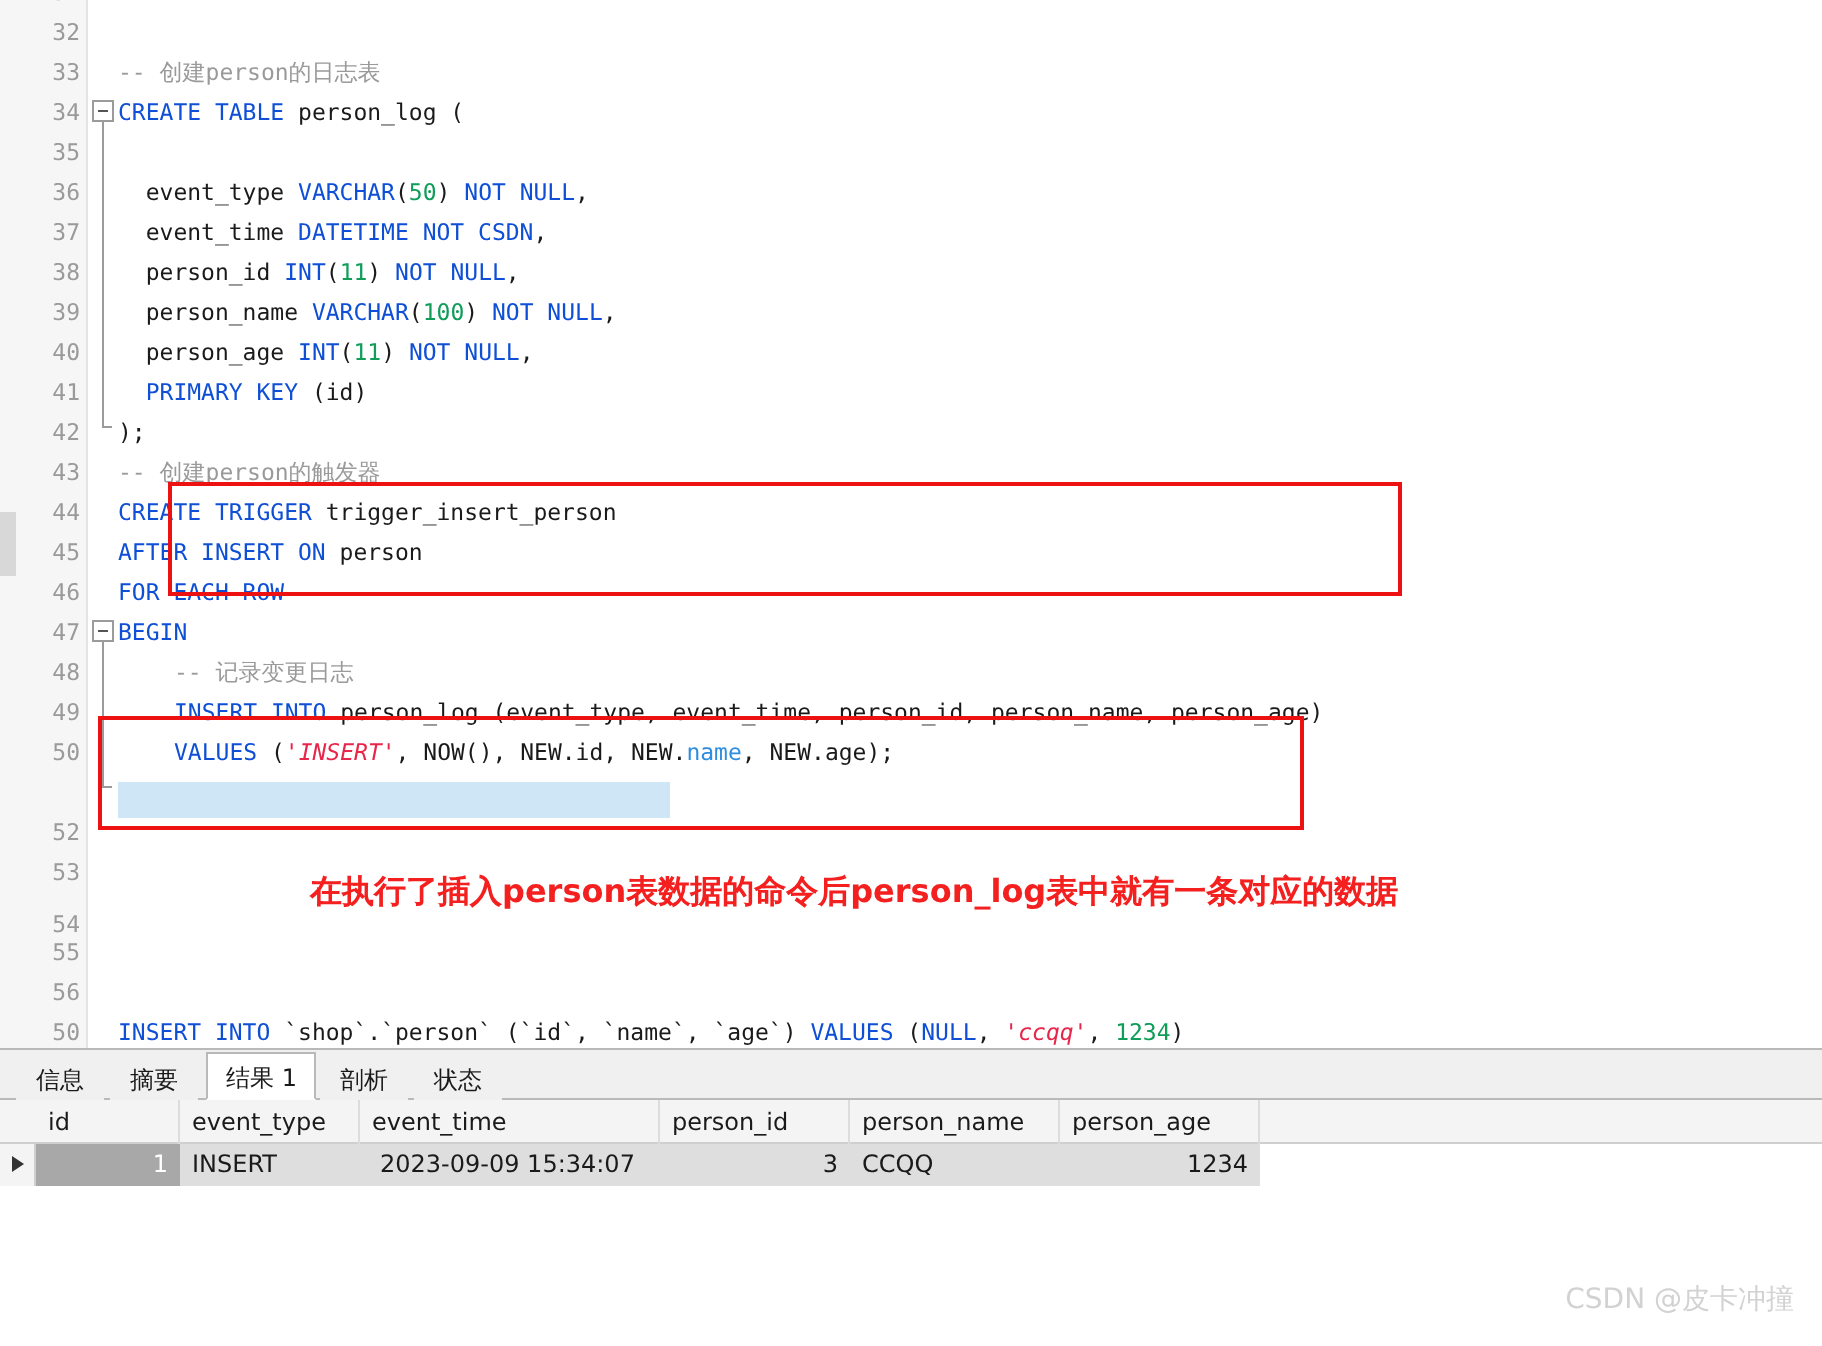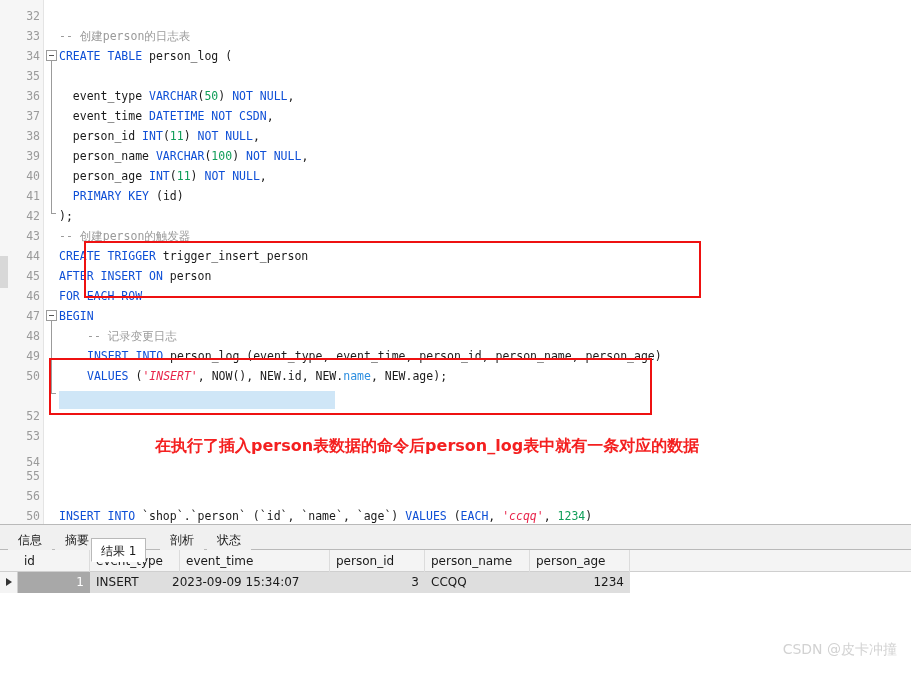--- a/index.html
+++ b/index.html
@@ -380,21 +380,21 @@
       </div>
       <div class="line" style="top:466px;">
         <span class="ln">55</span>
       </div>
       <div class="line" style="top:486px;">
         <span class="ln">56</span>
       </div>
 
       <div class="line" style="top:506px;">
         <span class="ln">50</span>
-        <span class="code"><span class="kw">INSERT INTO</span> `shop`.`person` (`id`, `name`, `age`) <span class="kw">VALUES</span> (<span class="kw">EACH</span>, <span class="str">'ccqq'</span>, <span class="num">1234</span>)</span>
+        <span class="code"><span class="kw">INSERT INTO</span> `shop`.`person` (`id`, `name`, `age`) <span class="kw">VALUES</span> (<span class="kw">NULL</span>, <span class="str">'ccqq'</span>, <span class="num">1234</span>)</span>
       </div>
 
     </div>
 
     <div class="fold-box" style="left:46px; top:50px;"></div>
     <div class="fold-line" style="left:51px; top:61px; height:152px;"></div>
     <div class="fold-end" style="left:51px; top:213px;"></div>
 
     <div class="fold-box" style="left:46px; top:310px;"></div>
     <div class="fold-line" style="left:51px; top:321px; height:72px;"></div>
@@ -408,41 +408,41 @@
     <div class="red-box" style="left:49px; top:358px; width:603px; height:57px;"></div>
 
     <div class="red-note" style="left:155px; top:436px;">在执行了插入person表数据的命令后person_log表中就有一条对应的数据</div>
   </div>
 
   <div id="result-panel">
 
     <div class="tabbar">
       <div class="tab" style="left:8px;">信息</div>
       <div class="tab" style="left:55px;">摘要</div>
-      <div class="tab active" style="left:91px;margin-top:12px;">结果 1</div>
+      <div class="tab active" style="left:103px;">结果 1</div>
       <div class="tab" style="left:160px;">剖析</div>
       <div class="tab" style="left:207px;">状态</div>
     </div>
 
     <div class="grid">
       <div class="grid-head">
         <div class="hcell" style="left:18px;  width:72px;">id</div>
         <div class="hcell" style="left:90px;  width:90px;">event_type</div>
         <div class="hcell" style="left:180px; width:150px;">event_time</div>
         <div class="hcell" style="left:330px; width:95px;">person_id</div>
         <div class="hcell" style="left:425px; width:105px;">person_name</div>
         <div class="hcell" style="left:530px; width:100px;">person_age</div>
       </div>
 
       <div class="row" style="width:630px;"></div>
       <div class="rowmark"></div>
 
       <div class="cell numeric selected" style="left:18px; width:72px;">1</div>
       <div class="cell" style="left:90px; width:90px;">INSERT</div>
-      <div class="cell" style="left:166px; width:150px;">2023-09-09 15:34:07</div>
+      <div class="cell" style="left:184px; width:150px;">2023-09-09 15:34:07</div>
       <div class="cell numeric" style="left:330px; width:95px;">3</div>
       <div class="cell" style="left:425px; width:105px;">CCQQ</div>
       <div class="cell numeric" style="left:530px; width:100px;">1234</div>
 
       <div class="grid-blank"></div>
     </div>
 
     <div class="watermark">CSDN @皮卡冲撞</div>
   </div>
 

